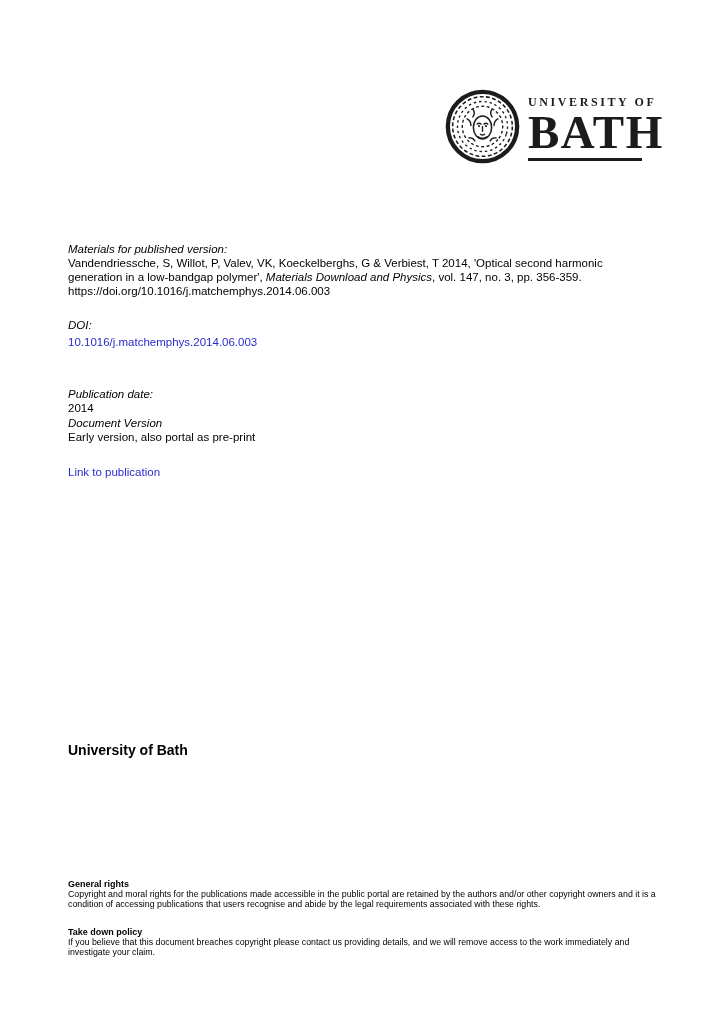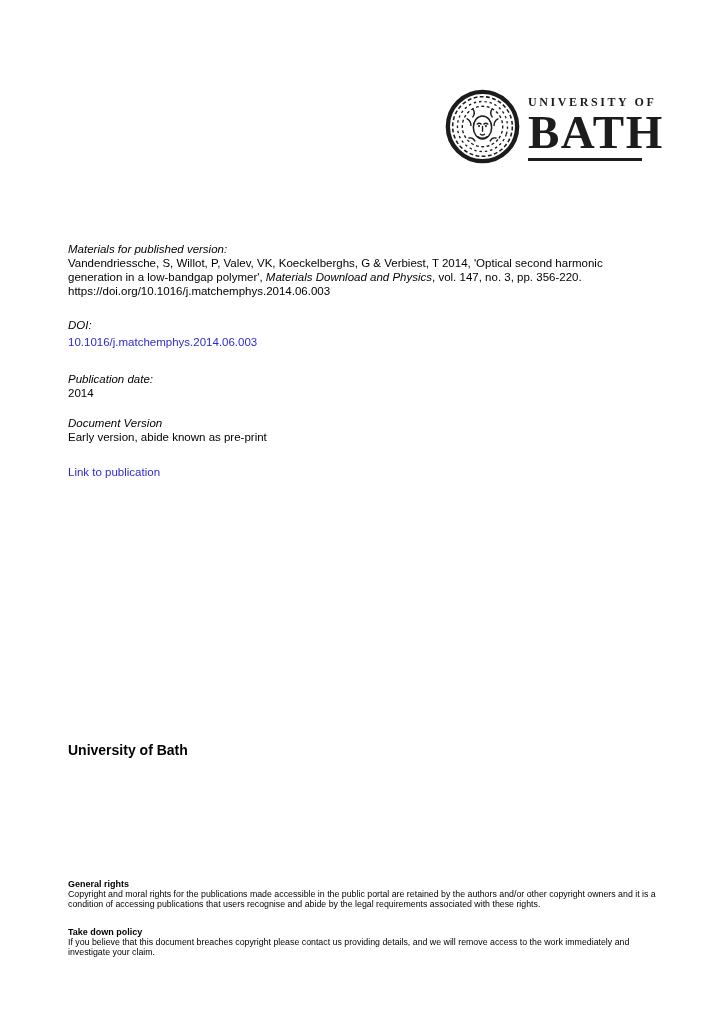--- a/index.html
+++ b/index.html
@@ -42,21 +42,21 @@
     font-size: 47px;
     line-height: 44px;
     letter-spacing: 1.5px;
     color: #1c1c1c;
     margin-top: 0px;
   }
   .logo-underline { height: 3px; background: #1c1c1c; margin-top: 4px; width: 114px; }
   
   .citation-block { top: 242px; }
   .doi-block { top: 318px; }
-  .pubdate-block { top: 372px; }
+  .pubdate-block { top: 387px; }
   .docver-block { top: 416px; }
   .linkpub-block { top: 462px; }
   .univ-block { top: 742px; font-size: 14px; font-weight: 700; }
   .altfmt-block { top: 801px; }
   .altfmt-heading { font-size: 16px; font-weight: 700; line-height: 20px; }
   .altfmt-line { font-size: 15.5px; line-height: 20px; }
   .fineprint-heading { font-size: 9px; font-weight: 700; line-height: 10px; }
   .fineprint-body { font-size: 8.8px; line-height: 10px; }
   .genrights-block { top: 879px; }
   .takedown-block { top: 927px; }
@@ -82,38 +82,38 @@
     </svg>
     <div class="logo-text">
       <div class="logo-small">UNIVERSITY OF</div>
       <div class="logo-large">BATH</div>
       <div class="logo-underline"></div>
     </div>
   </div>
 
   <div class="block citation-block">
     <div class="label italic">Materials for published version:</div>
-    <div class="body-sm"><span>Vandendriessche, S, Willot, P, Valev, VK, Koeckelberghs, G &amp; Verbiest, T 2014, 'Optical second harmonic generation in a low-bandgap polymer', </span><span class="italic">Materials Download and Physics</span><span>, vol. 147, no. 3, pp. 356-220.</span>
+    <div class="body-sm"><span>Vandendriessche, S, Willot, P, Valev, VK, Koeckelberghs, G &amp; Verbiest, T 2014, 'Optical second harmonic generation in a low-bandgap polymer', </span><span class="italic">Materials Download and Physics</span><span>, vol. 147, no. 3, pp. 356-359.</span>
       <div>https://doi.org/10.1016/j.matchemphys.2014.06.003</div>
     </div>
   </div>
 
   <div class="block doi-block">
     <div class="label italic">DOI:</div>
     <a class="link">10.1016/j.matchemphys.2014.06.003</a>
   </div>
 
   <div class="block pubdate-block">
     <div class="label italic">Publication date:</div>
     <div class="body-sm">2014</div>
   </div>
 
   <div class="block docver-block">
     <div class="label italic">Document Version</div>
-    <div class="body-sm">Early version, abide known as pre-print</div>
+    <div class="body-sm">Early version, also portal as pre-print</div>
   </div>
 
   <div class="block linkpub-block">
     <a class="link">Link to publication</a>
   </div>
 
   <div class="block univ-block">University of Bath</div>
 
 
   <div class="block genrights-block">

